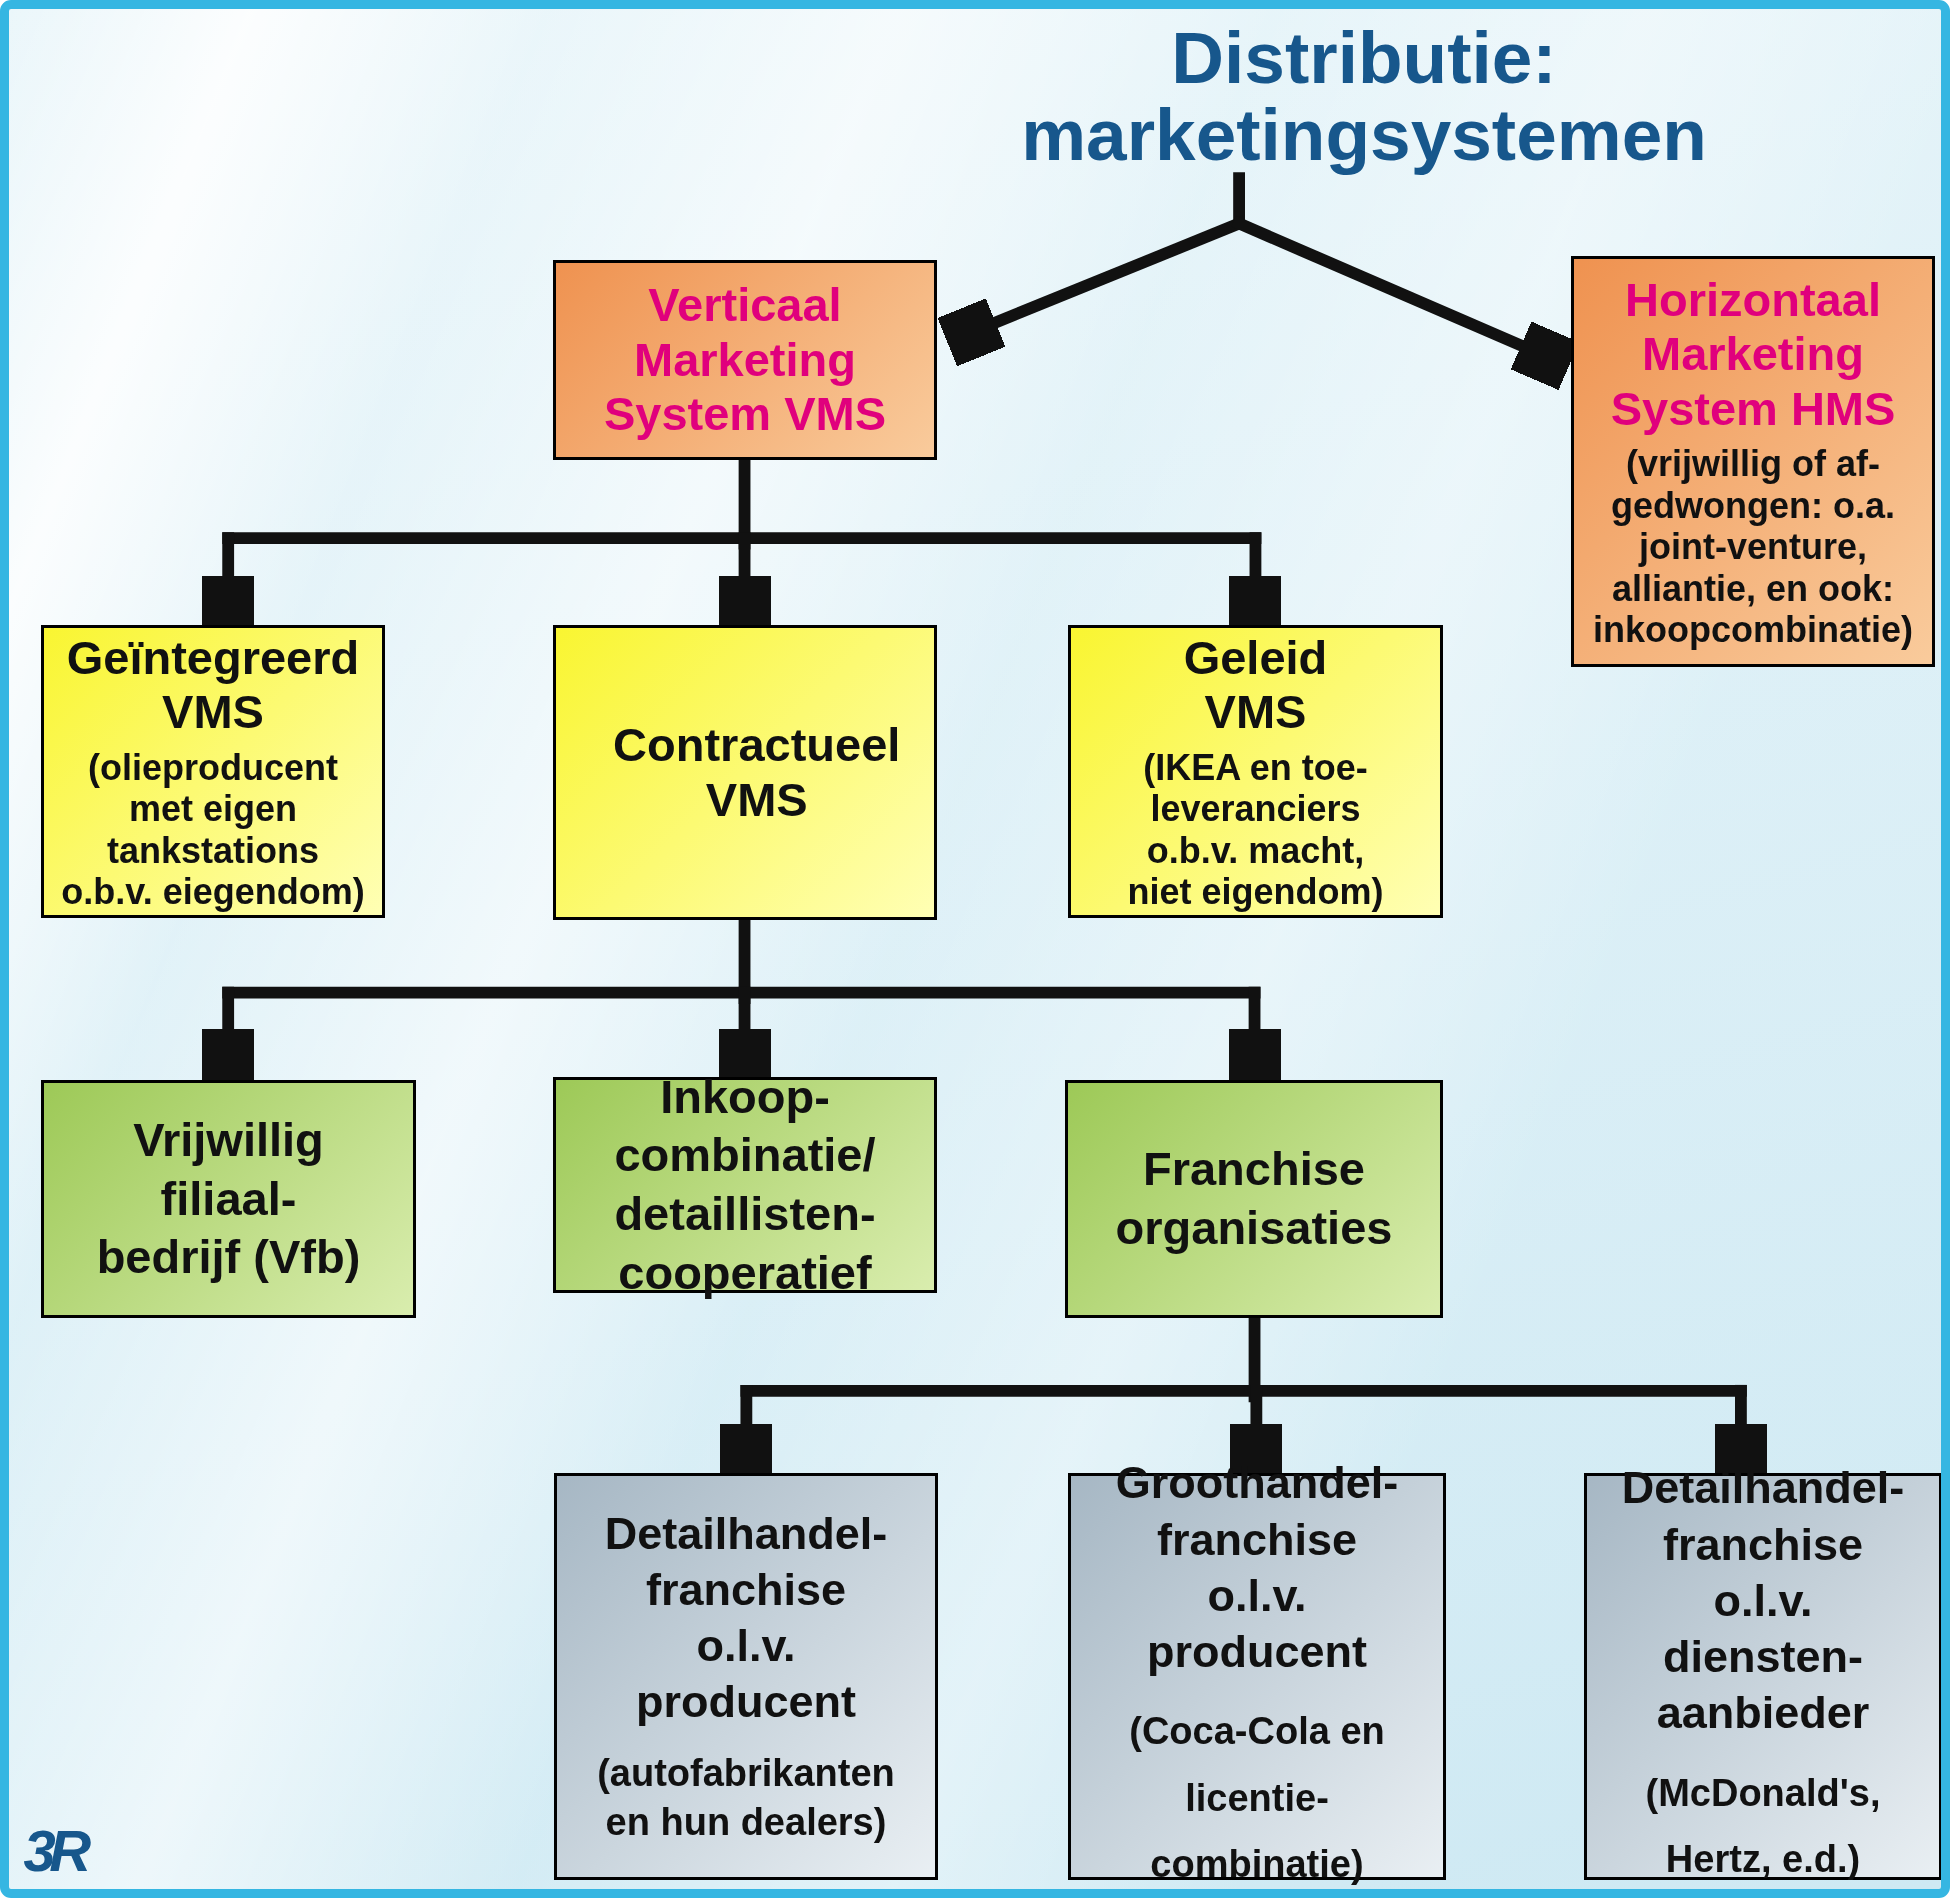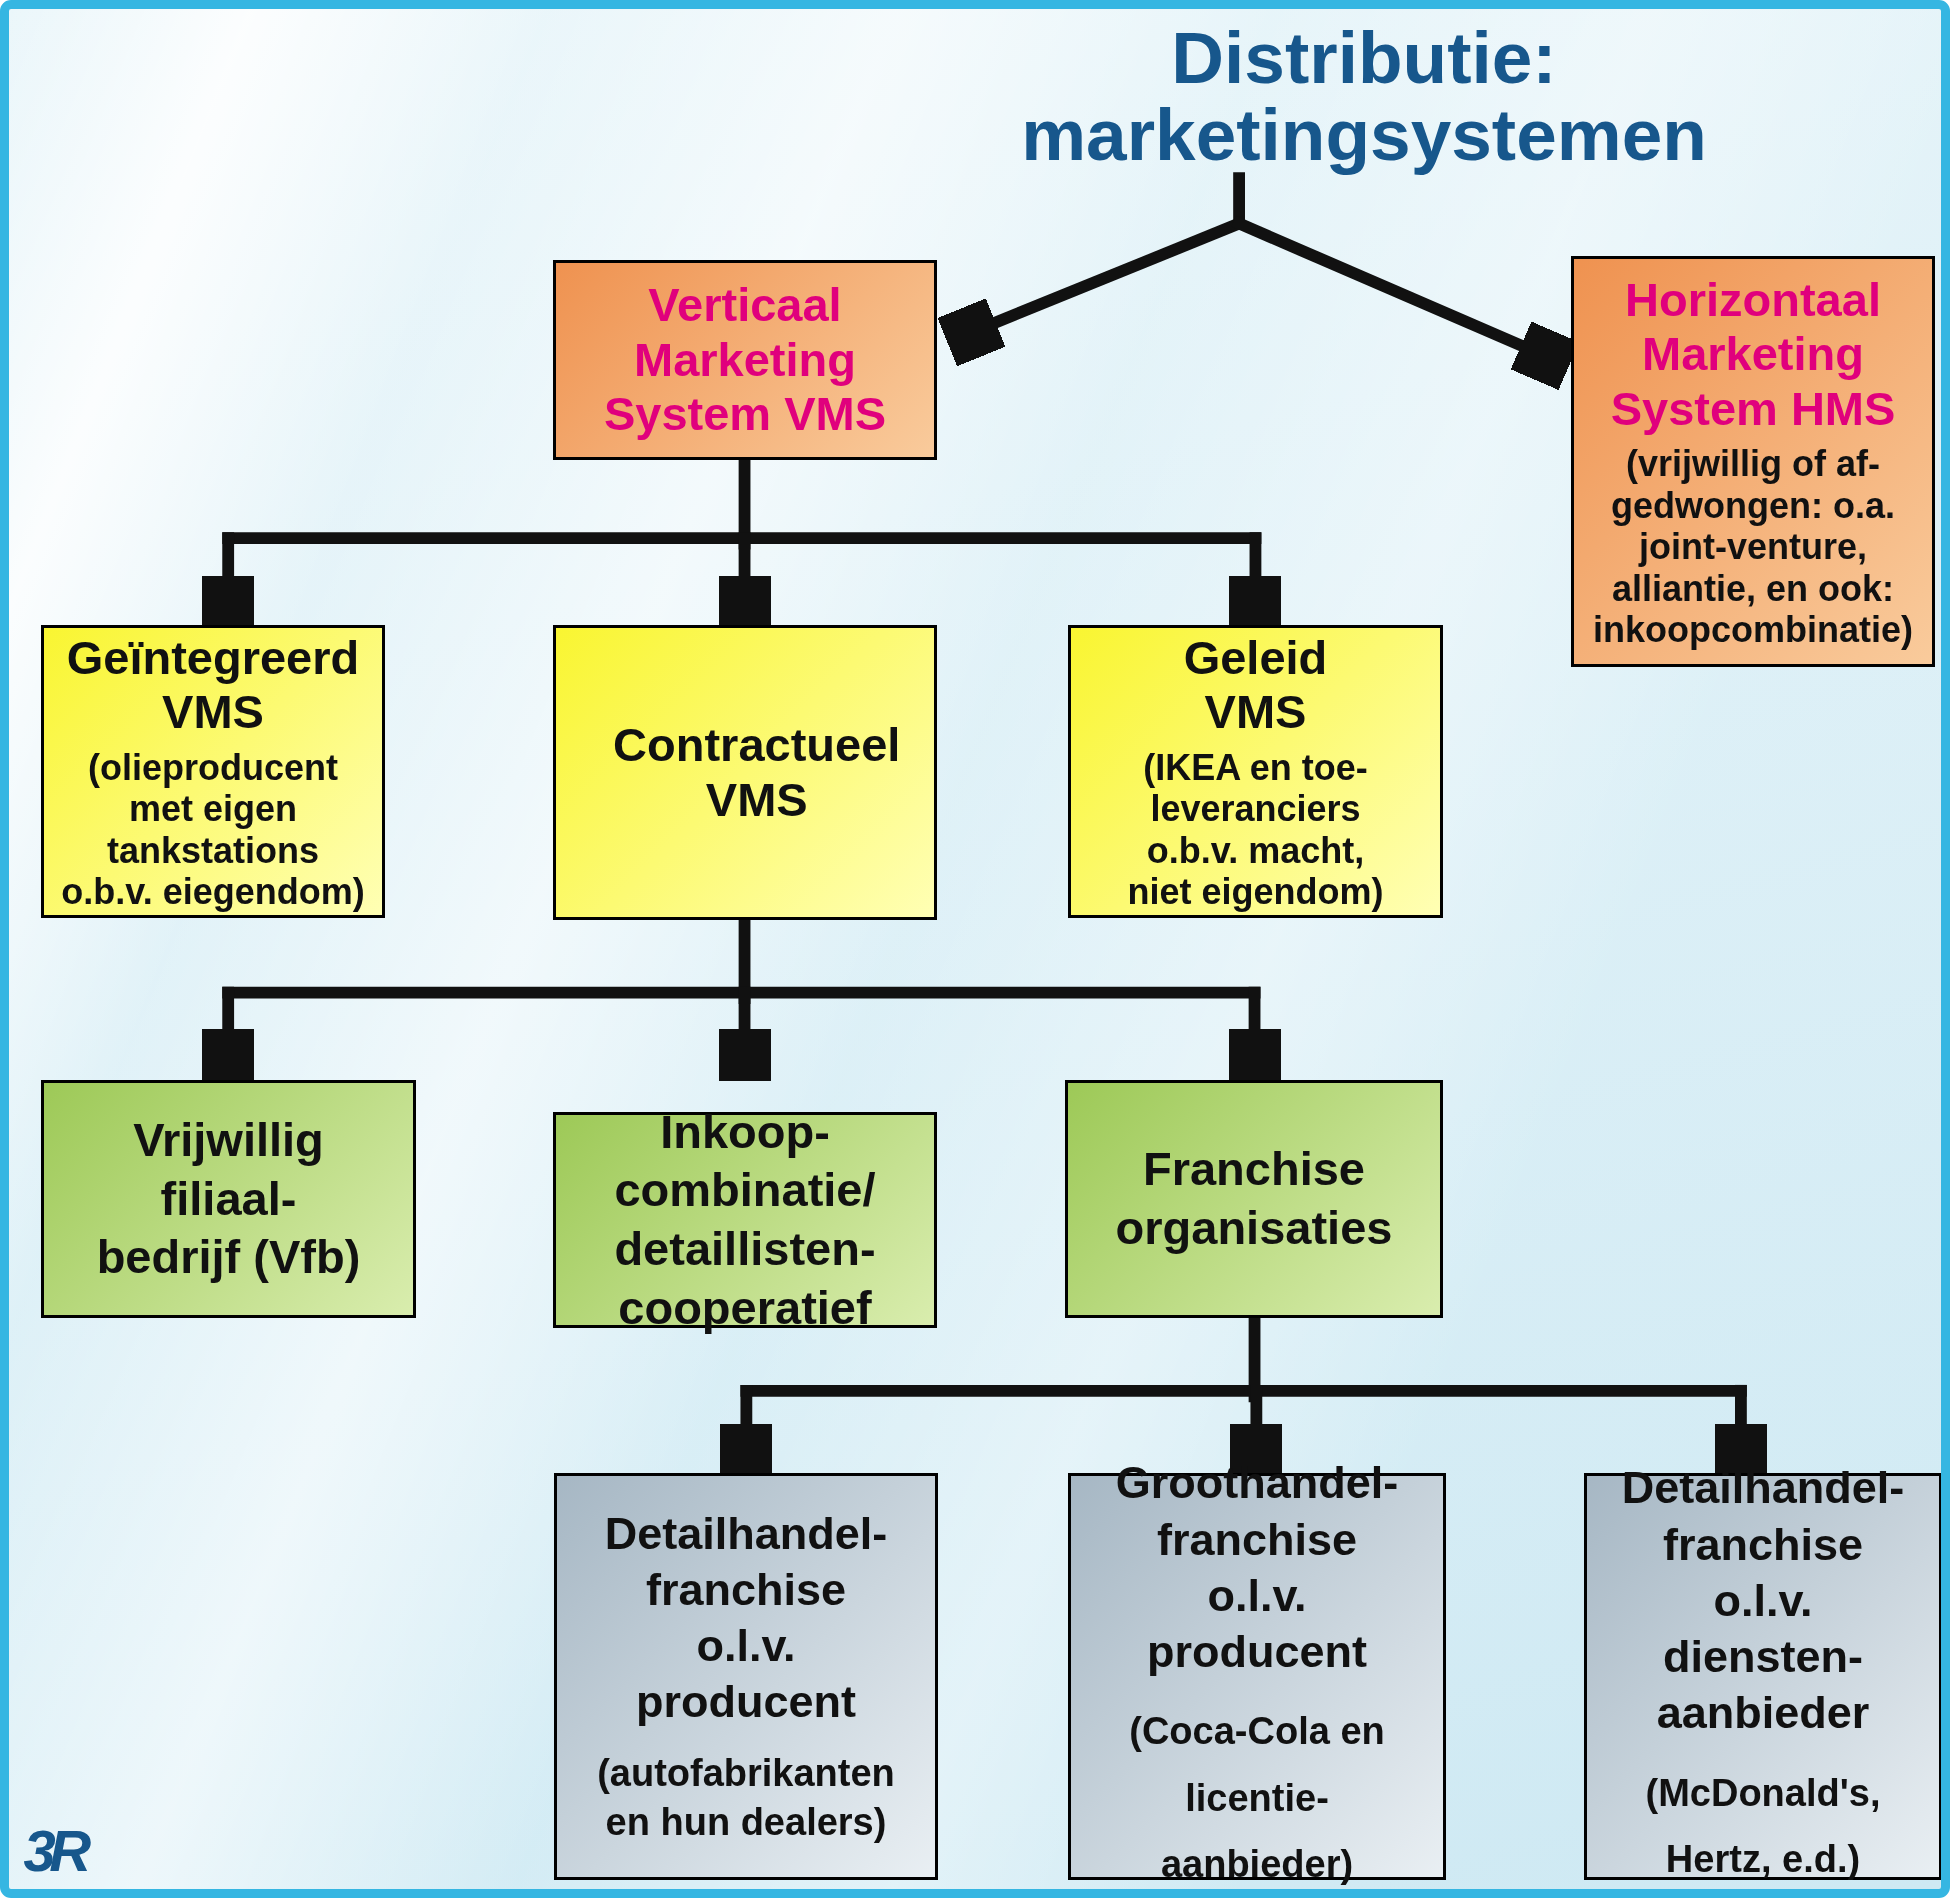--- a/index.html
+++ b/index.html
@@ -69,21 +69,21 @@
   .gray   .node-note  { font-size:38px; margin-top:18px; line-height:1.3; }
   .gray.loose .node-note { line-height:1.75; }
 
   
   .n-vms          { left:544px;  top:251px;  width:384px; height:200px; }
   .n-hms          { left:1562px; top:247px;  width:364px; height:411px; }
   .n-geintegreerd { left:32px;   top:616px;  width:344px; height:293px; }
   .n-contractueel { left:544px;  top:616px;  width:384px; height:295px;padding-left:29px; }
   .n-geleid       { left:1059px; top:616px;  width:375px; height:293px; }
   .n-vrijwillig   { left:32px;   top:1071px; width:375px; height:238px; }
-  .n-inkoop       { left:544px;  top:1068px; width:384px; height:216px;margin-top:35px; }
+  .n-inkoop       { left:544px;  top:1068px; width:384px; height:216px; }
   .n-franchise    { left:1056px; top:1071px; width:378px; height:238px; }
   .n-detail1      { left:545px;  top:1464px; width:384px; height:407px; }
   .n-groothandel  { left:1059px; top:1464px; width:378px; height:407px; }
   .n-detail2      { left:1575px; top:1464px; width:358px; height:407px; }
 
   .logo {
     position:absolute; left:14.5px; bottom:5.5px;
     font-size:58px; letter-spacing:-6.4px;
     color:var(--title-blue,#17578c);
     z-index:2;
@@ -203,21 +203,21 @@
 en hun dealers)</div>
   </div>
 
   <div class="node gray loose n-groothandel">
     <div class="node-title">Groothandel-
 franchise
 o.l.v.
 producent</div>
     <div class="node-note">(Coca-Cola en
 licentie-
-aanbieder)</div>
+combinatie)</div>
   </div>
 
   <div class="node gray loose n-detail2">
     <div class="node-title">Detailhandel-
 franchise
 o.l.v.
 diensten-
 aanbieder</div>
     <div class="node-note">(McDonald's,
 Hertz, e.d.)</div>

